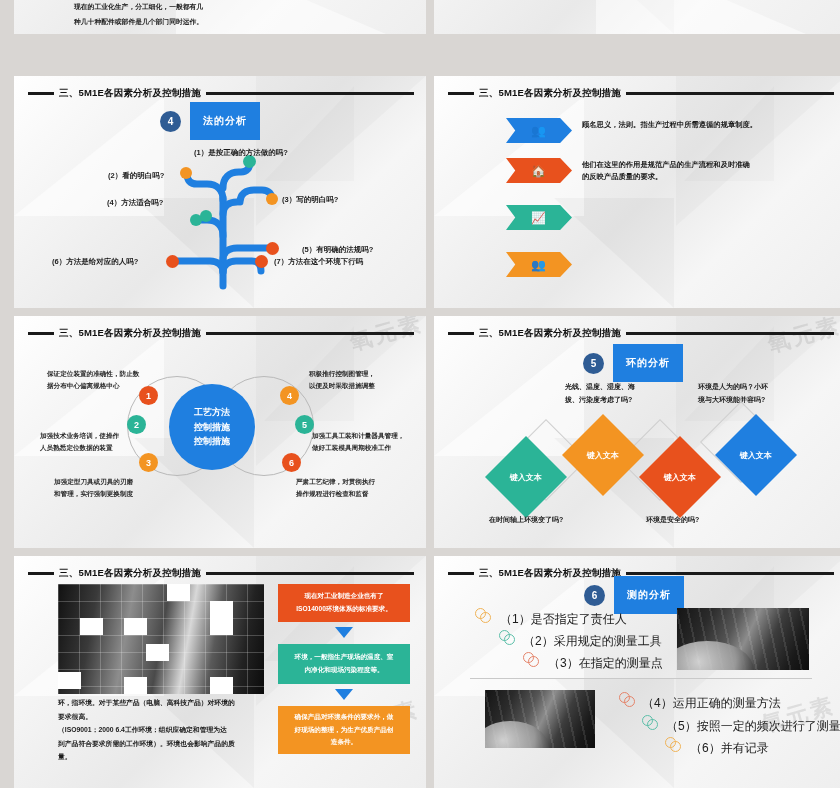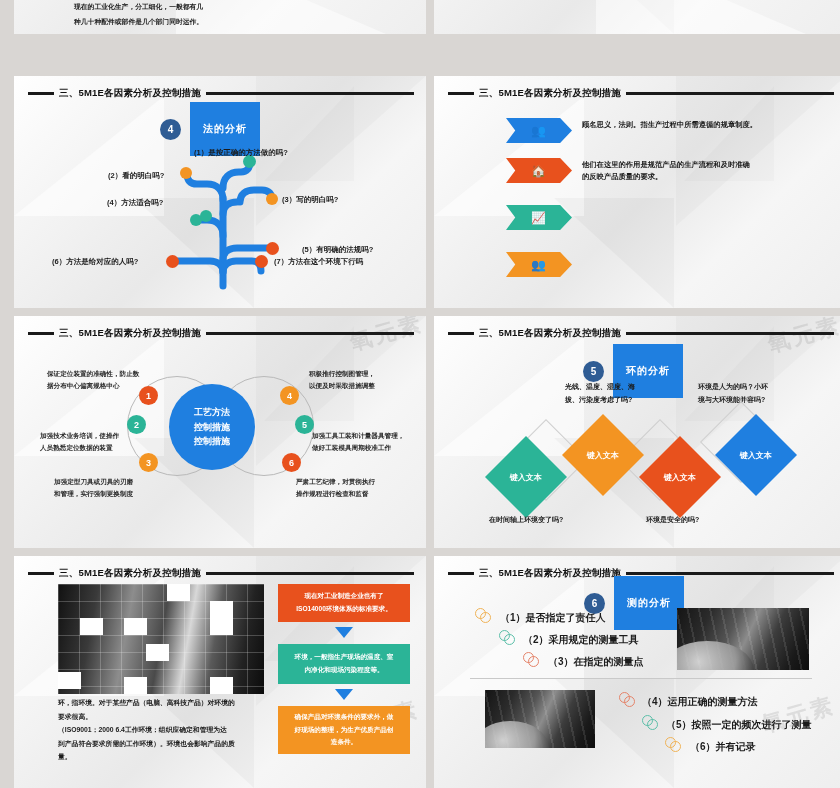--- a/index.html
+++ b/index.html
@@ -31,21 +31,21 @@
   
   .hdr{position:absolute;left:14px;right:12px;top:10px;height:14px;display:flex;align-items:center;gap:5px;}
   .hdr .bar{height:3px;background:#1a1a1a;flex:0 0 26px;}
   .hdr .bar.long{flex:1 1 auto;}
   .hdr .htxt{font-size:9.5px;font-weight:bold;color:#111;white-space:nowrap;letter-spacing:.2px;}
 
   
   .steptitle{position:absolute;display:flex;align-items:center;gap:9px;}
   .badge{width:21px;height:21px;border-radius:50%;background:#2f5c94;color:#fff;
          display:flex;align-items:center;justify-content:center;font-size:10px;font-weight:bold;}
-  .titlebox{background:#1f7fe0;color:#fff;font-size:10px;font-weight:bold;padding:20px 13px;letter-spacing:1px;}
+  .titlebox{background:#1f7fe0;color:#fff;font-size:10px;font-weight:bold;padding:12px 13px;letter-spacing:1px;}
 
   
   .tree-wrap{position:absolute;inset:0;}
   .tnode{position:absolute;font-size:7.5px;font-weight:bold;color:#1b1b1b;white-space:nowrap;}
   .dot{position:absolute;border-radius:50%;}
 
   
   .chev-row{position:absolute;display:flex;align-items:flex-start;gap:10px;}
   .chev{width:66px;height:25px;position:relative;display:flex;align-items:center;justify-content:center;flex:0 0 66px;
         clip-path:polygon(0 0,82% 0,100% 50%,82% 100%,0 100%,14% 50%);}
@@ -78,21 +78,21 @@
   .cbox{position:absolute;color:#fff;font-size:6.6px;font-weight:bold;line-height:1.95;text-align:center;
         display:flex;align-items:center;justify-content:center;padding:3px 6px;}
   .arrw{position:absolute;width:0;height:0;border-left:9px solid transparent;border-right:9px solid transparent;border-top:11px solid #1f7fe0;}
   .bodytxt{position:absolute;font-size:6.8px;font-weight:bold;color:#1b1b1b;line-height:2.0;}
 
   
   .ring{position:absolute;width:16px;height:16px;}
   .ring i{position:absolute;width:11px;height:11px;border-radius:50%;border:1.4px solid currentColor;display:block;}
   .ring i.a{left:0;top:0;}
   .ring i.b{left:5px;top:4px;}
-  .ritem{position:absolute;font-size:10px;font-weight:bold;color:#1b1b1b;white-space:nowrap;}
+  .ritem{position:absolute;font-size:12px;font-weight:normal;color:#1b1b1b;white-space:nowrap;}
   .hrule{position:absolute;height:1px;background:#c9c9c9;}
   .tyre{position:absolute;overflow:hidden;background:
      linear-gradient(115deg,#141414 0%,#2b2b2b 22%,#555 40%,#8c8c8c 52%,#3d3d3d 68%,#1a1a1a 86%,#0d0d0d 100%);}
   .tyre .tread{position:absolute;inset:0;
      background-image:repeating-linear-gradient(78deg,rgba(255,255,255,.10) 0 2px,transparent 2px 11px);}
   .tyre .rim{position:absolute;left:-12%;bottom:-48%;width:70%;height:95%;border-radius:50%;
      background:radial-gradient(circle at 40% 35%,#e9e9e9,#9a9a9a 55%,#3a3a3a 85%);opacity:.85;}
 
   
   .wm{position:absolute;font-size:22px;color:rgba(140,140,140,.22);font-weight:bold;

